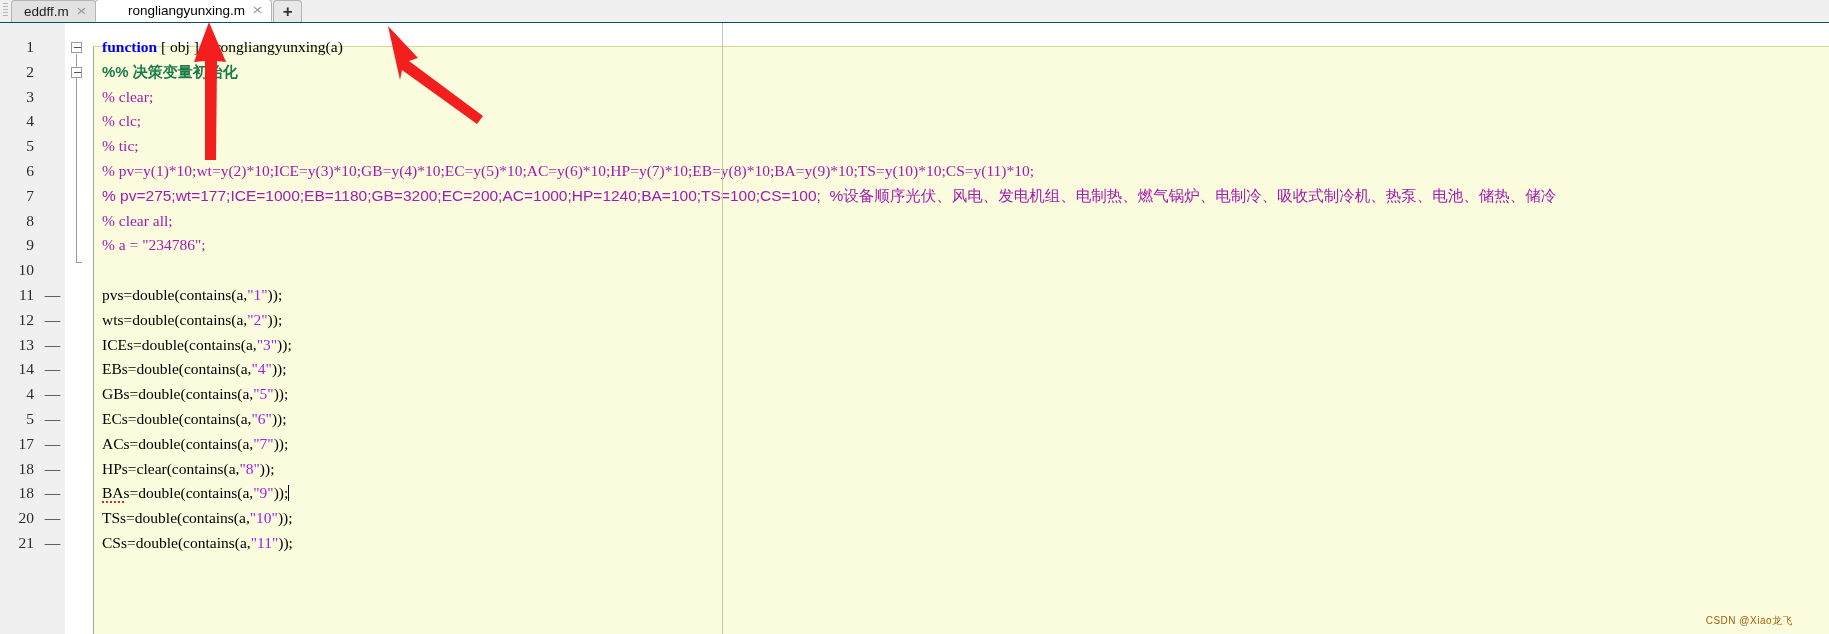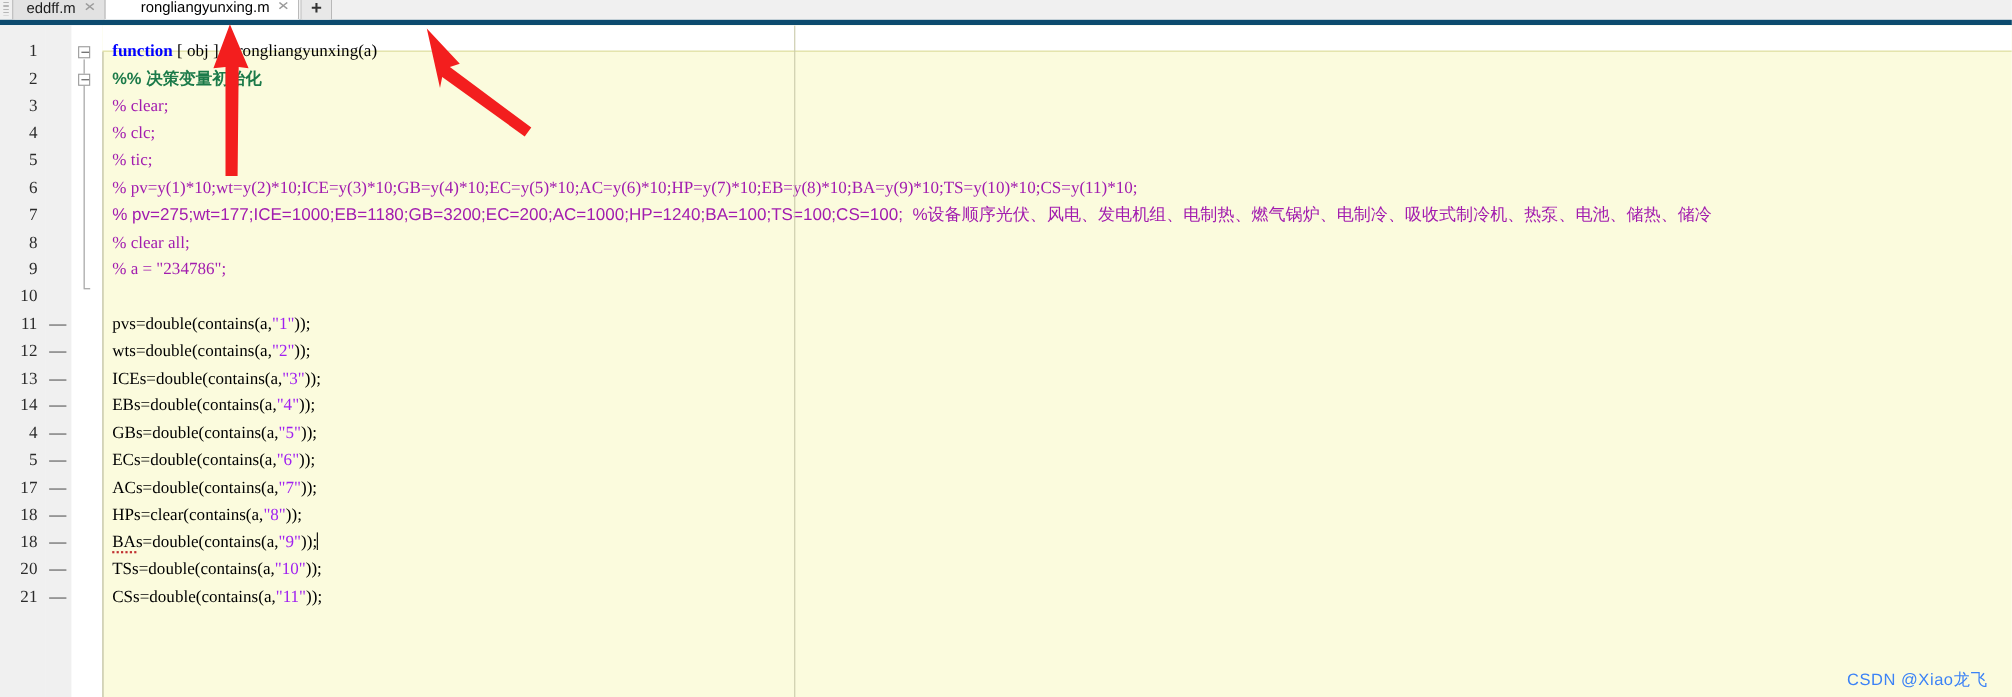--- a/index.html
+++ b/index.html
@@ -16,21 +16,21 @@
     width: 1829px;
     height: 634px;
     background: #ffffff;
   }
 
   
   .tabbar {
     position: relative;
     height: 23px;
     background: #f0f0f0;
-    border-bottom: 5px solid #0c4a6e;
+    border-bottom: 1px solid #0c4a6e;
     display: flex;
     align-items: flex-end;
     padding-left: 0px;
     overflow: hidden;
   }
   .grip {
     width: 11px;
     height: 23px;
     display: flex;
     align-items: center;
@@ -236,25 +236,25 @@
     position: absolute;
     left: 0; top: 0;
     width: 1829px; height: 634px;
     pointer-events: none;
     z-index: 20;
   }
 
   
   .watermark {
     position: absolute;
-    right: 22px;
+    right: 36px;
     bottom: 6px;
     font-family: "Liberation Sans", sans-serif;
-    font-size: 15px;
-    color: #3b82f6;
+    font-size: 10px;
+    color: #a16207;
     letter-spacing: 0.5px;
     z-index: 30;
     white-space: nowrap;
   }
 </style>
 </head>
 <body>
 
 <div id="app">
 

